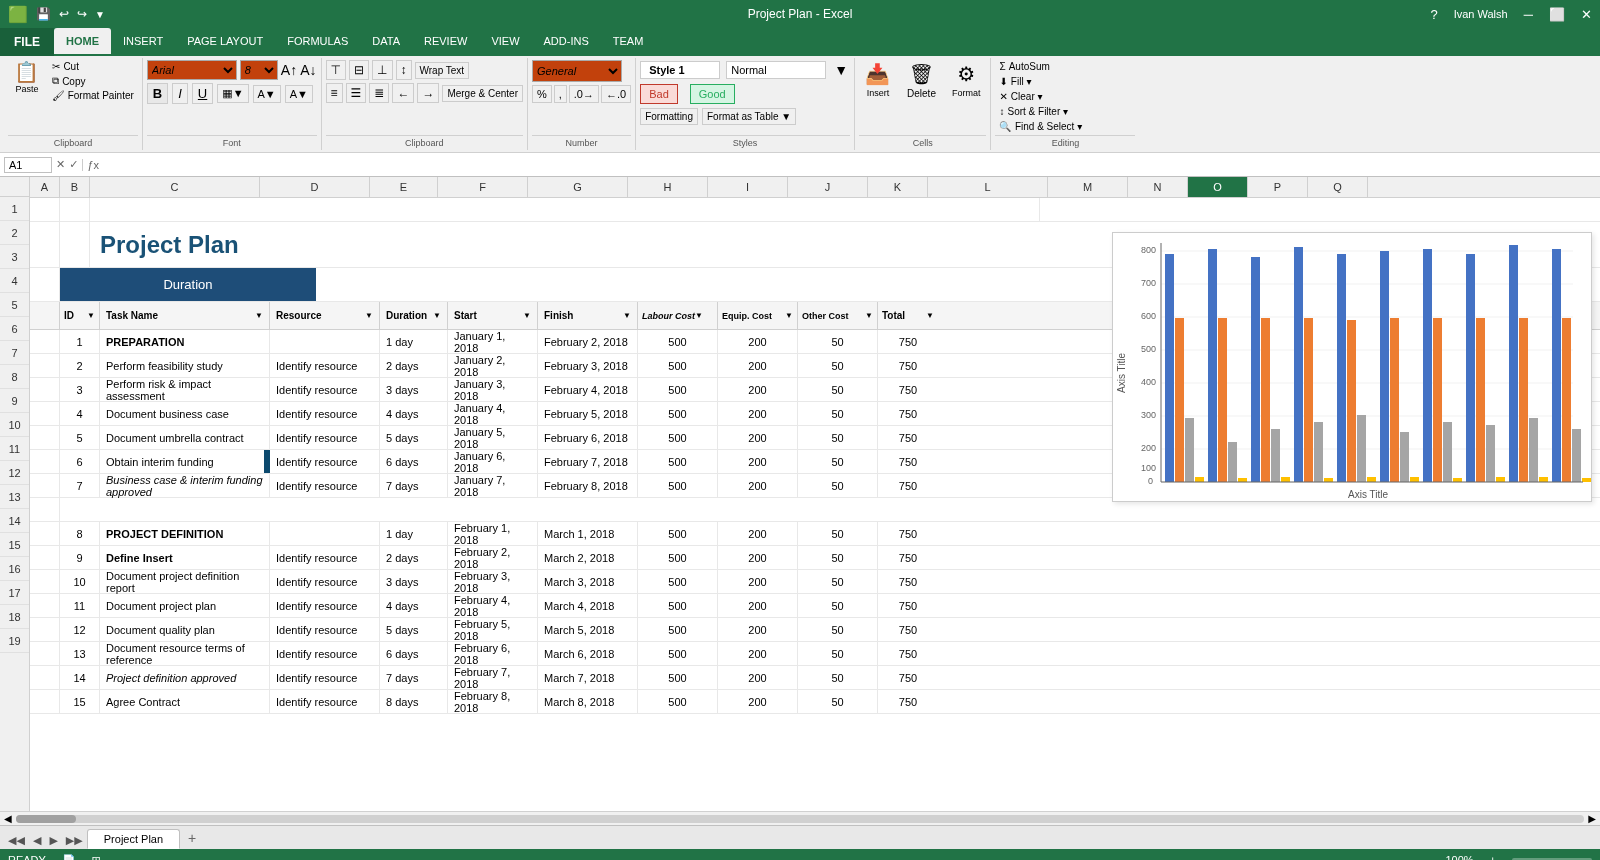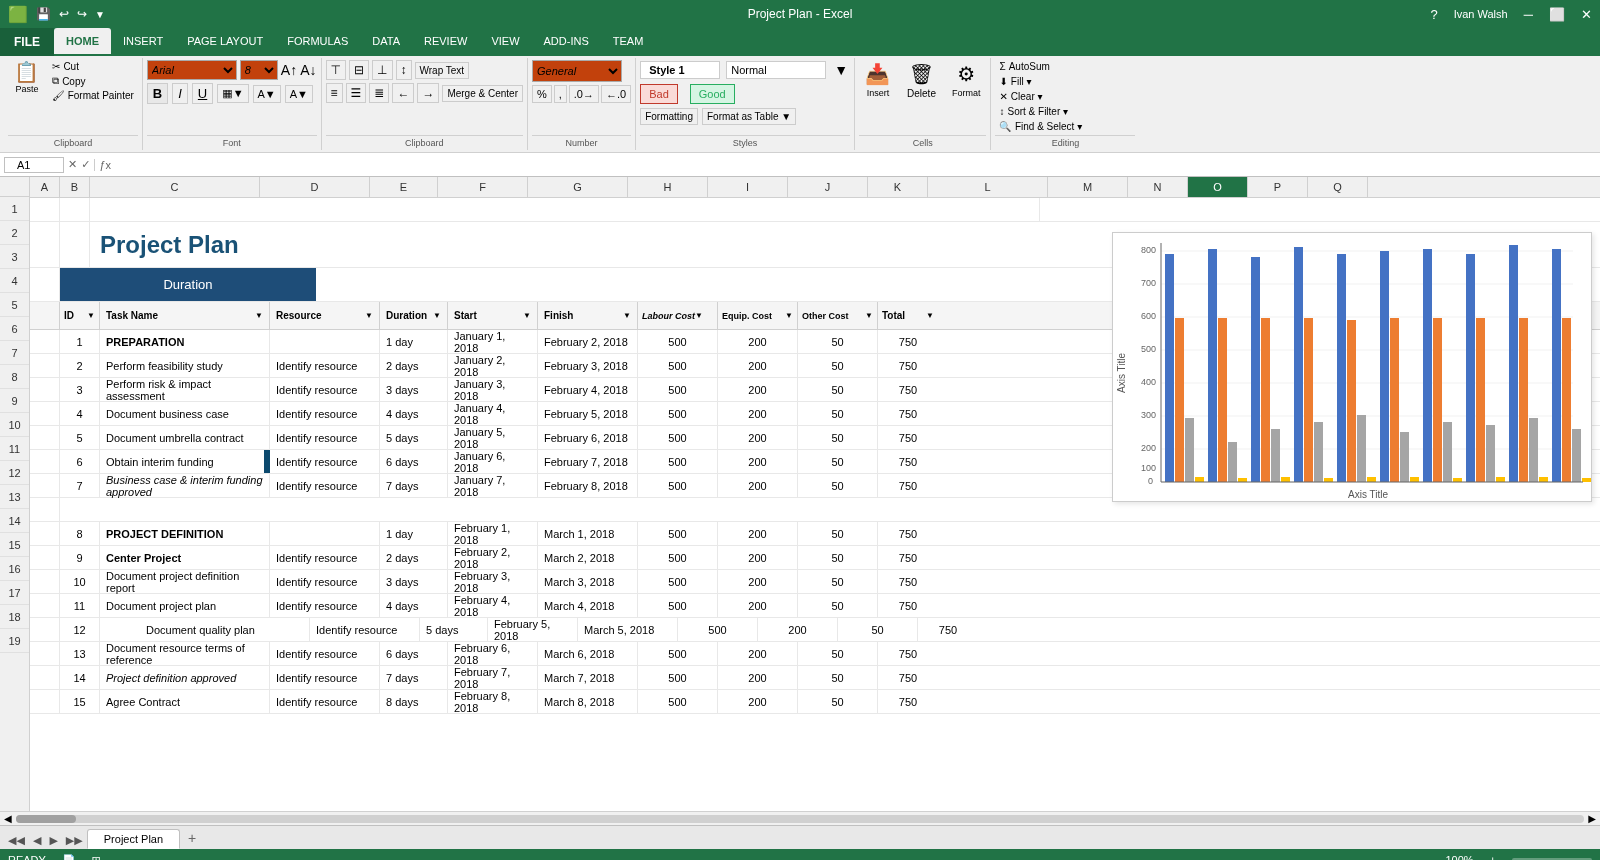--- a/index.html
+++ b/index.html
@@ -57,23 +57,23 @@
       display: flex;
       align-items: center;
       border-bottom: 1px solid #c0c0c0;
       height: 24px;
       background: white;
       padding: 0 4px;
       gap: 4px;
     }
     .cell-ref {
       border: 1px solid #c0c0c0;
-      width: 60px;
+      width: 48px;
       font-size: 11px;
-      padding: 1px 12px;
+      padding: 1px 4px;
     }
     .formula-input {
       flex: 1;
       border: none;
       font-size: 11px;
       padding: 1px 4px;
       outline: none;
     }
     .col-header {
       height: 20px;
@@ -659,21 +659,21 @@
       <div style="width:100px;border-right:1px solid #e8e8e8;font-size:11px;display:flex;align-items:center;padding:0 6px;">March 1, 2018</div>
       <div style="width:80px;border-right:1px solid #e8e8e8;font-size:11px;display:flex;align-items:center;justify-content:center;">500</div>
       <div style="width:80px;border-right:1px solid #e8e8e8;font-size:11px;display:flex;align-items:center;justify-content:center;">200</div>
       <div style="width:80px;border-right:1px solid #e8e8e8;font-size:11px;display:flex;align-items:center;justify-content:center;">50</div>
       <div style="width:60px;font-size:11px;display:flex;align-items:center;justify-content:center;">750</div>
     </div>
 
     <div style="display:flex;height:24px;border-bottom:1px solid #e8e8e8;">
       <div style="width:30px;border-right:1px solid #e8e8e8;"></div>
       <div style="width:40px;border-right:1px solid #e8e8e8;font-size:11px;display:flex;align-items:center;justify-content:center;">9</div>
-      <div style="width:170px;border-right:1px solid #e8e8e8;font-size:11px;display:flex;align-items:center;padding:0 6px;font-weight:bold;">Center Project</div>
+      <div style="width:170px;border-right:1px solid #e8e8e8;font-size:11px;display:flex;align-items:center;padding:0 6px;font-weight:bold;">Define Insert</div>
       <div style="width:110px;border-right:1px solid #e8e8e8;font-size:11px;display:flex;align-items:center;padding:0 6px;">Identify resource</div>
       <div style="width:68px;border-right:1px solid #e8e8e8;font-size:11px;display:flex;align-items:center;padding:0 6px;">2 days</div>
       <div style="width:90px;border-right:1px solid #e8e8e8;font-size:11px;display:flex;align-items:center;padding:0 6px;">February 2, 2018</div>
       <div style="width:100px;border-right:1px solid #e8e8e8;font-size:11px;display:flex;align-items:center;padding:0 6px;">March 2, 2018</div>
       <div style="width:80px;border-right:1px solid #e8e8e8;font-size:11px;display:flex;align-items:center;justify-content:center;">500</div>
       <div style="width:80px;border-right:1px solid #e8e8e8;font-size:11px;display:flex;align-items:center;justify-content:center;">200</div>
       <div style="width:80px;border-right:1px solid #e8e8e8;font-size:11px;display:flex;align-items:center;justify-content:center;">50</div>
       <div style="width:60px;font-size:11px;display:flex;align-items:center;justify-content:center;">750</div>
     </div>
 
@@ -701,21 +701,21 @@
       <div style="width:100px;border-right:1px solid #e8e8e8;font-size:11px;display:flex;align-items:center;padding:0 6px;">March 4, 2018</div>
       <div style="width:80px;border-right:1px solid #e8e8e8;font-size:11px;display:flex;align-items:center;justify-content:center;">500</div>
       <div style="width:80px;border-right:1px solid #e8e8e8;font-size:11px;display:flex;align-items:center;justify-content:center;">200</div>
       <div style="width:80px;border-right:1px solid #e8e8e8;font-size:11px;display:flex;align-items:center;justify-content:center;">50</div>
       <div style="width:60px;font-size:11px;display:flex;align-items:center;justify-content:center;">750</div>
     </div>
 
     <div style="display:flex;height:24px;border-bottom:1px solid #e8e8e8;">
       <div style="width:30px;border-right:1px solid #e8e8e8;"></div>
       <div style="width:40px;border-right:1px solid #e8e8e8;font-size:11px;display:flex;align-items:center;justify-content:center;">12</div>
-      <div style="width:170px;border-right:1px solid #e8e8e8;font-size:11px;display:flex;align-items:center;padding:0 6px;margin-left:40px;">Document quality plan</div>
+      <div style="width:170px;border-right:1px solid #e8e8e8;font-size:11px;display:flex;align-items:center;padding:0 6px;">Document quality plan</div>
       <div style="width:110px;border-right:1px solid #e8e8e8;font-size:11px;display:flex;align-items:center;padding:0 6px;">Identify resource</div>
       <div style="width:68px;border-right:1px solid #e8e8e8;font-size:11px;display:flex;align-items:center;padding:0 6px;">5 days</div>
       <div style="width:90px;border-right:1px solid #e8e8e8;font-size:11px;display:flex;align-items:center;padding:0 6px;">February 5, 2018</div>
       <div style="width:100px;border-right:1px solid #e8e8e8;font-size:11px;display:flex;align-items:center;padding:0 6px;">March 5, 2018</div>
       <div style="width:80px;border-right:1px solid #e8e8e8;font-size:11px;display:flex;align-items:center;justify-content:center;">500</div>
       <div style="width:80px;border-right:1px solid #e8e8e8;font-size:11px;display:flex;align-items:center;justify-content:center;">200</div>
       <div style="width:80px;border-right:1px solid #e8e8e8;font-size:11px;display:flex;align-items:center;justify-content:center;">50</div>
       <div style="width:60px;font-size:11px;display:flex;align-items:center;justify-content:center;">750</div>
     </div>
 

